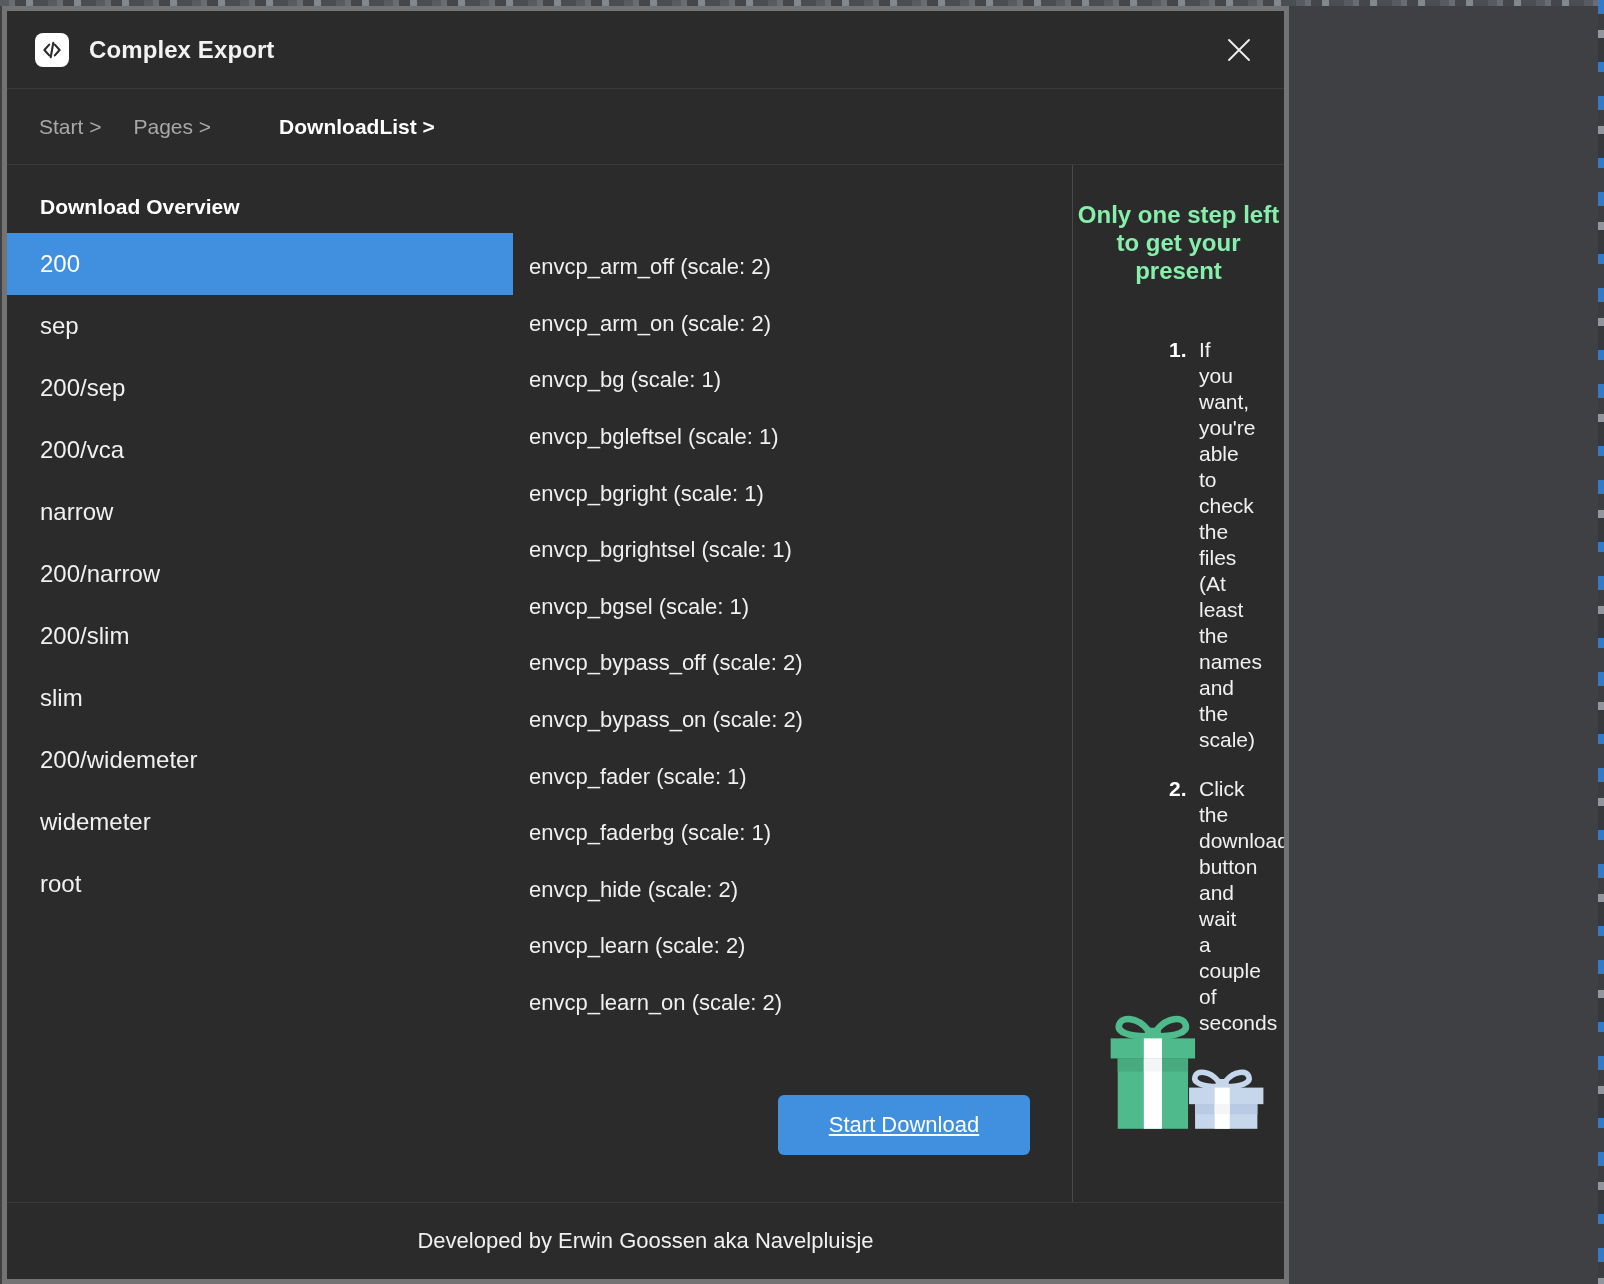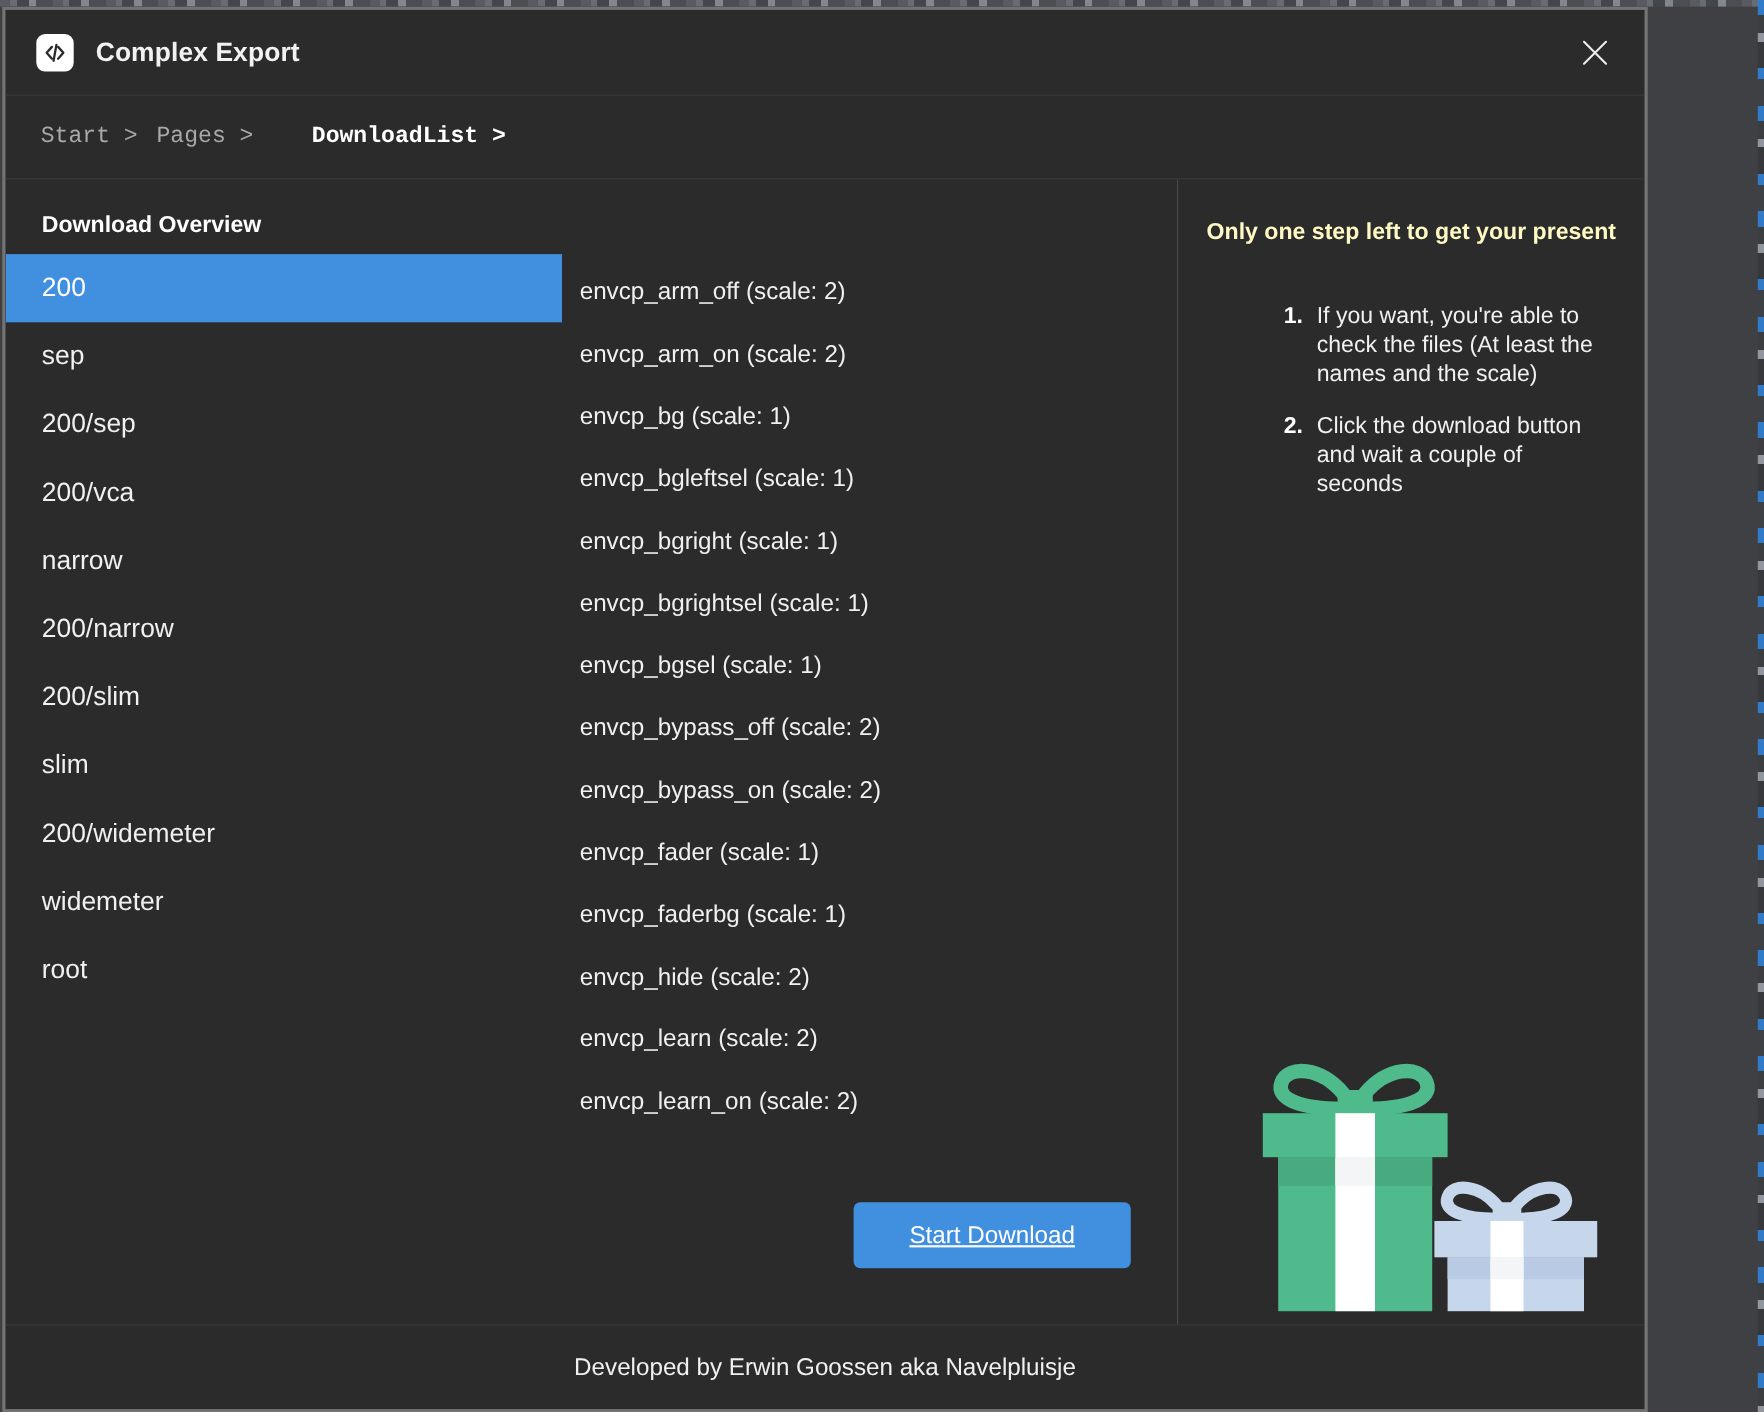--- a/index.html
+++ b/index.html
@@ -45,24 +45,24 @@
         #2f81d6 62px, #2f81d6 72px,
         #3d4044 72px, #3d4044 96px);
     opacity: .9;
   }
 
   
   #export-modal {
     position: absolute;
     left: 2px;
     top: 6px;
-    width: 1496px;
+    width: 1287px;
     height: 1278px;
     background: #2b2b2b;
-    border: 3px solid #737373;
+    border: 5px solid #737373;
     display: flex;
     flex-direction: column;
     overflow: hidden;
   }
 
   
   .titlebar {
     height: 78px;
     flex: 0 0 78px;
     display: flex;
@@ -104,22 +104,21 @@
   .close-btn svg { display: block; }
 
   
   .breadcrumb-bar {
     height: 76px;
     flex: 0 0 76px;
     display: flex;
     align-items: center;
     padding: 0 32px;
     border-bottom: 1px solid #3a3a3a;
-    gap: 17px;
-    font-family: Liberation Mono, monospace;
+    gap: 32px;
   }
   .crumb {
     font-size: 21px;
     color: #a8a8a8;
     cursor: pointer;
     white-space: nowrap;
   }
   .crumb.active {
     color: #ffffff;
     font-weight: bold;
@@ -226,23 +225,23 @@
   }
 
   
   .right-pane {
     flex: 1 1 auto;
     position: relative;
     min-width: 0;
     overflow: hidden;
   }
   .right-title {
-    font-size: 21px;
+    font-size: 24px;
     font-weight: bold;
-    color: #fef9c3;
+    color: #86efac;
     padding: 36px 0 0 0;
     text-align: center;
   }
   .steps {
     margin: 52px 0 0 0;
     padding: 0 44px 0 96px;
     list-style: none;
     counter-reset: step;
   }
   .steps li {

